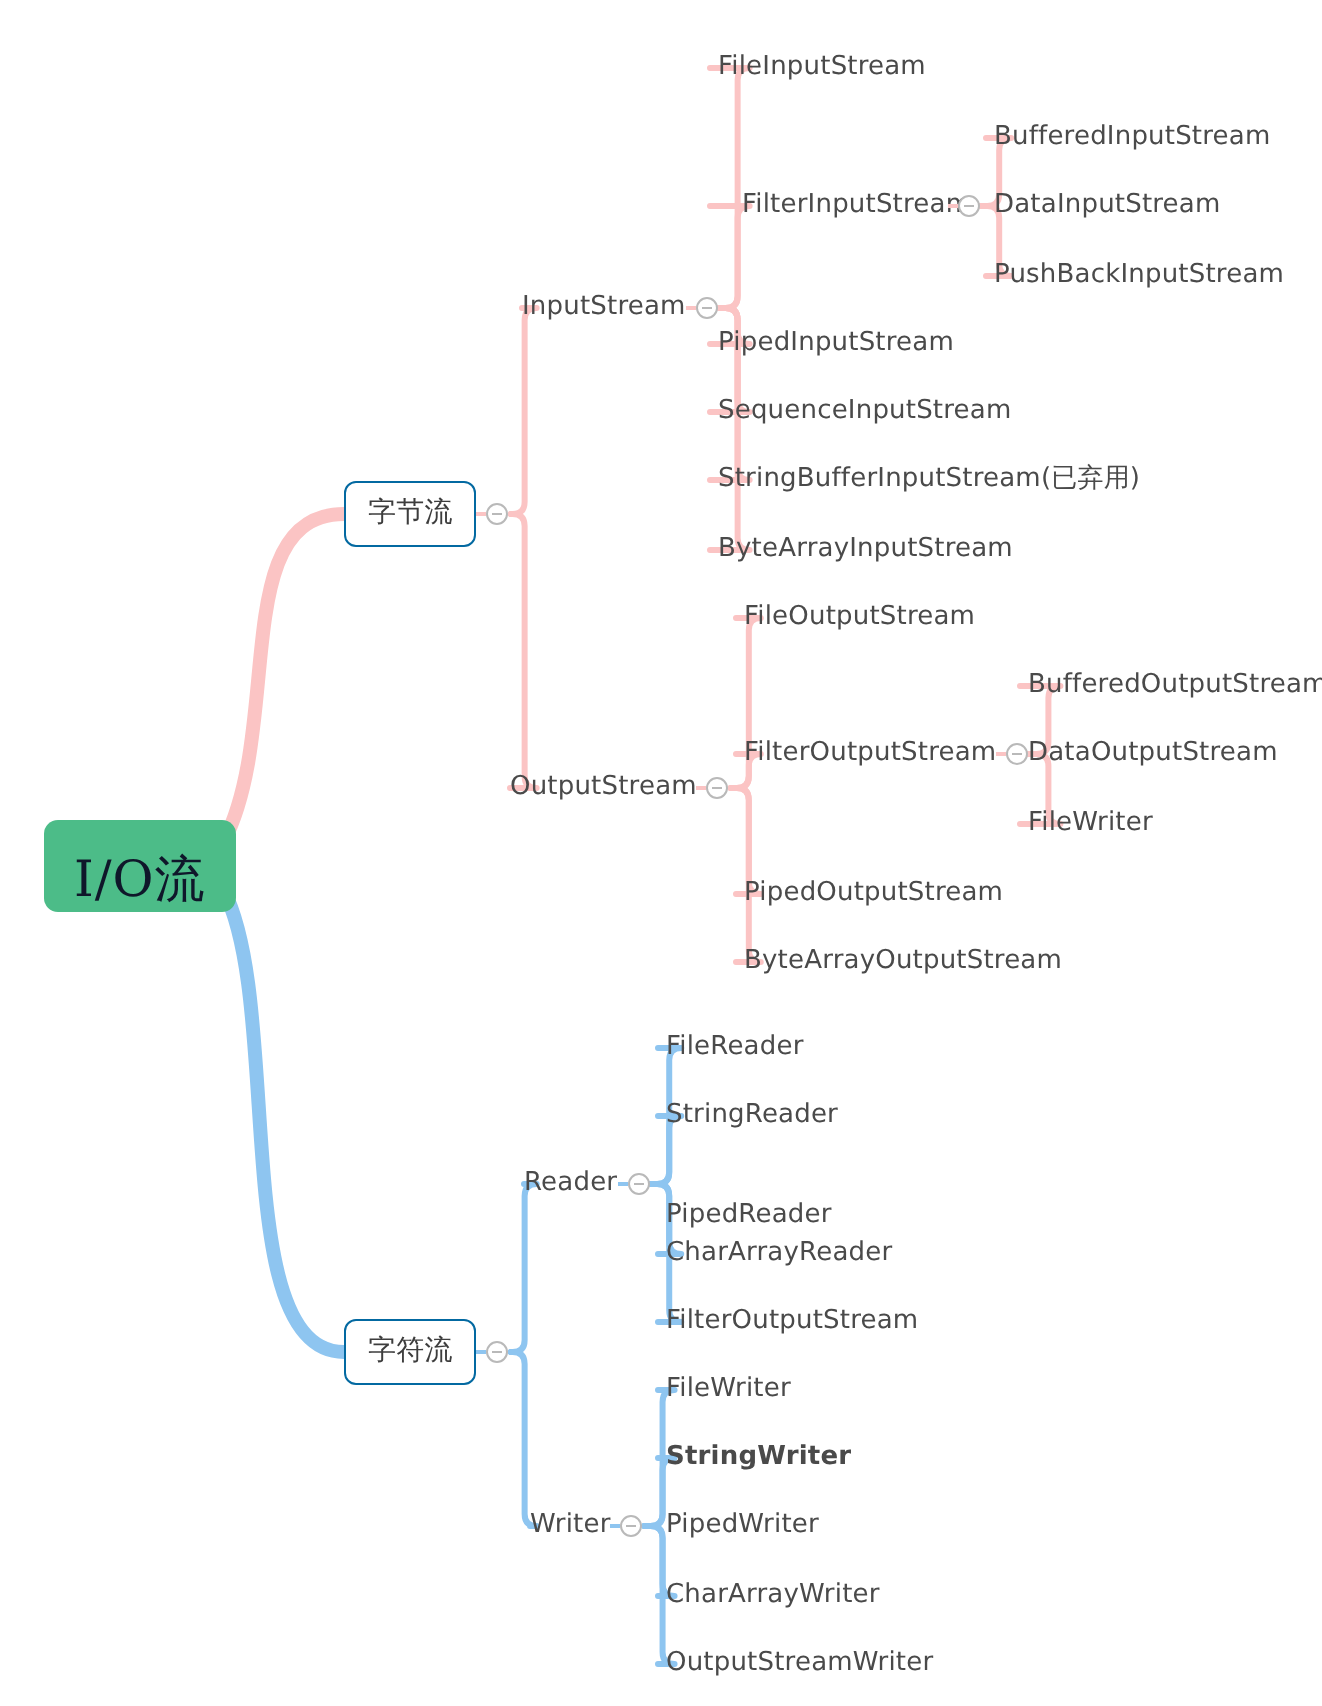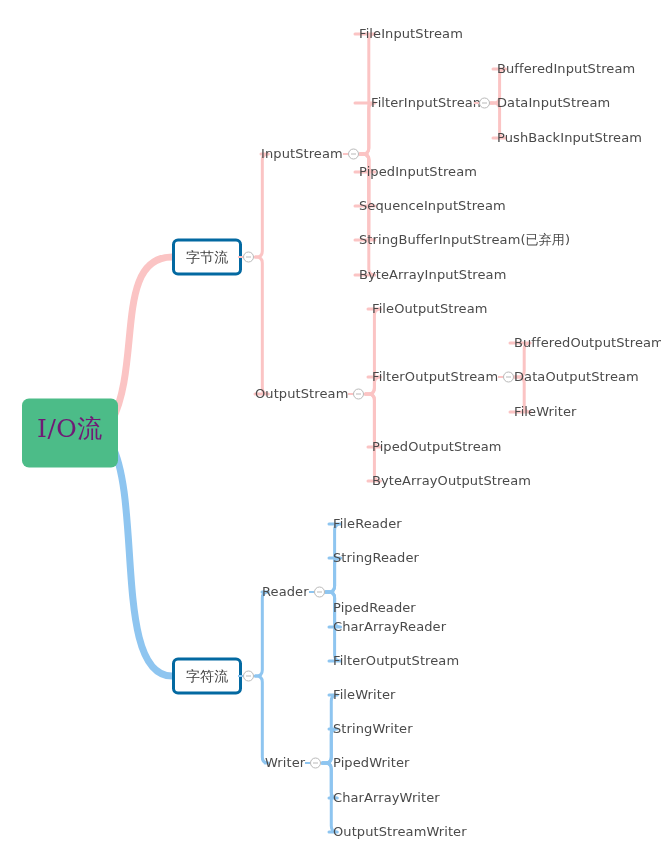--- a/index.html
+++ b/index.html
@@ -33,32 +33,32 @@
     color: #4a4a4a;
     font-size: 13px;
     line-height: 16px;
     letter-spacing: 0.1px;
   }
   .node-leaf {
     transform: translateY(-50%);
   }
   .node-root {
     background: #4cbc88;
-    color: #701a75;
+    color: #0f172a;
     border-radius: 7px;
     font-size: 25px;
     line-height: 25px;
-    padding: 17px 15px 27px 15px;
+    padding: 17px 15px 4px 15px;
     transform: translateY(-50%);
     letter-spacing: 0.5px;
     font-family: "DejaVu Serif", "Liberation Serif", serif;
   }
   .node-branch {
     background: #ffffff;
-    border: 3px solid #0369a1;
+    border: 1px solid #0369a1;
     border-radius: 6px;
     color: #3d3d3d;
     font-size: 14px;
     line-height: 16px;
     padding: 7px 11px 8px 11px;
     transform: translateY(-50%);
   }
   .toggle {
     position: absolute;
     width: 11px;
@@ -162,18 +162,18 @@
       <div class="node node-leaf" style="left: 262px; top: 592px;">Reader</div>
       <div class="node node-leaf" style="left: 333px; top: 524px;">FileReader</div>
       <div class="node node-leaf" style="left: 333px; top: 558px;">StringReader</div>
       <div class="node node-leaf" style="left: 333px; top: 592px; margin-top: 16px;">PipedReader</div>
       <div class="node node-leaf" style="left: 333px; top: 627px;">CharArrayReader</div>
       <div class="node node-leaf" style="left: 333px; top: 661px;">FilterOutputStream</div>
       <div class="toggle-stub" style="left: 305.281px; top: 763px; background: rgb(142, 197, 240);"></div>
       <div class="toggle" style="left: 310.281px; top: 763px;"></div>
       <div class="node node-leaf" style="left: 265px; top: 763px;">Writer</div>
       <div class="node node-leaf" style="left: 333px; top: 695px;">FileWriter</div>
-      <div class="node node-leaf" style="left: 333px; top: 729px;">StringWriter</div>
+      <div class="node node-leaf" style="left: 333px; top: 729px; font-weight: bold;">StringWriter</div>
       <div class="node node-leaf" style="left: 333px; top: 763px;">PipedWriter</div>
       <div class="node node-leaf" style="left: 333px; top: 798px;">CharArrayWriter</div>
       <div class="node node-leaf" style="left: 333px; top: 832px;">OutputStreamWriter</div>
     </div>
 </div>
 
 </body></html>

